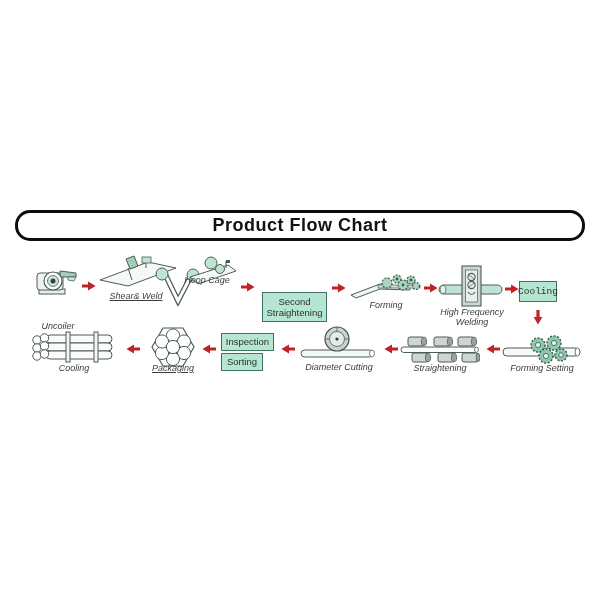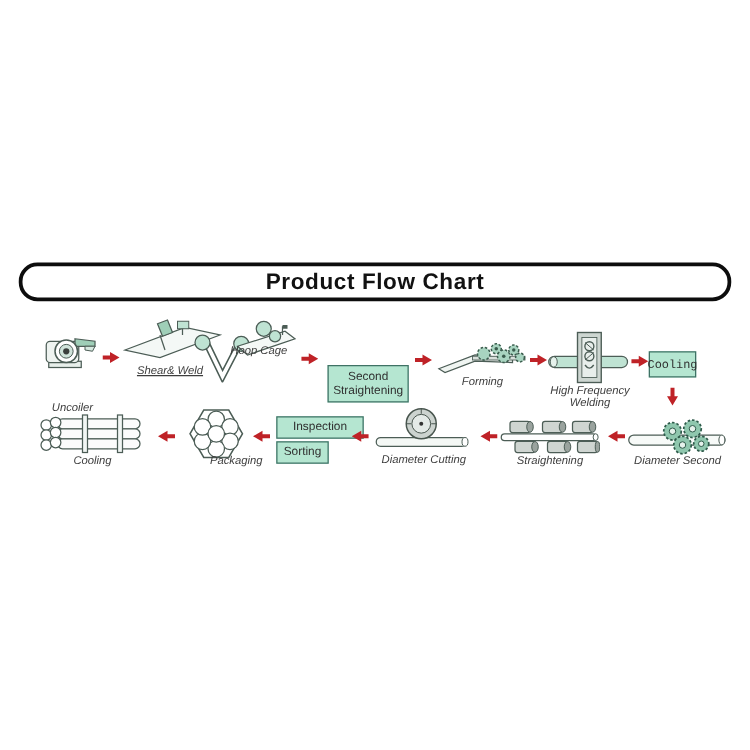--- a/index.html
+++ b/index.html
@@ -162,29 +162,29 @@
       <polygon points="13,2 33,2 44,21 33,40 13,40 2,21" fill="#ffffff" stroke="#4c5d56" stroke-width="1.2"></polygon>
       <circle cx="23" cy="9.5" r="6.6" fill="#fff" stroke="#4c5d56" stroke-width="1"></circle>
       <circle cx="34" cy="15.5" r="6.6" fill="#fff" stroke="#4c5d56" stroke-width="1"></circle>
       <circle cx="34" cy="27" r="6.6" fill="#fff" stroke="#4c5d56" stroke-width="1"></circle>
       <circle cx="23" cy="33" r="6.6" fill="#fff" stroke="#4c5d56" stroke-width="1"></circle>
       <circle cx="12" cy="27" r="6.6" fill="#fff" stroke="#4c5d56" stroke-width="1"></circle>
       <circle cx="12" cy="15.5" r="6.6" fill="#fff" stroke="#4c5d56" stroke-width="1"></circle>
       <circle cx="23" cy="21" r="6.6" fill="#fff" stroke="#4c5d56" stroke-width="1"></circle>
     </svg>
   </div>
-  <div class="lbl" style="left:160px;top:364px;width:58px;">Packaging</div>
+  <div class="lbl" style="left:144px;top:364px;width:58px;text-decoration:underline;">Packaging</div>
 
   <div class="abs" style="left:202px;top:344px;">
     <svg width="14" height="10" viewBox="0 0 14 10">
         <path d="M14,3.4 L8,3.4 L8,0.6 L0.4,5 L8,9.4 L8,6.6 L14,6.6 Z" fill="#bf2227"></path>
       </svg>
   </div>
 
-  <div class="gbox" style="left:221px;top:333px;width:70px;height:18px;">Inspection</div>
+  <div class="gbox" style="left:221px;top:333px;width:53px;height:18px;">Inspection</div>
   <div class="gbox" style="left:221px;top:353px;width:42px;height:18px;">Sorting</div>
 
   <div class="abs" style="left:281px;top:344px;">
     <svg width="14" height="10" viewBox="0 0 14 10">
         <path d="M14,3.4 L8,3.4 L8,0.6 L0.4,5 L8,9.4 L8,6.6 L14,6.6 Z" fill="#bf2227"></path>
       </svg>
   </div>
 
   <div class="abs" style="left:300px;top:326px;">
     <svg width="78" height="36" viewBox="0 0 78 36">
@@ -243,15 +243,15 @@
       <circle cx="36" cy="11" r="7" fill="#8fc7ae" stroke="#2f5b4b" stroke-width="1.4" stroke-dasharray="2 1.6"></circle>
       <circle cx="52" cy="9" r="7" fill="#8fc7ae" stroke="#2f5b4b" stroke-width="1.4" stroke-dasharray="2 1.6"></circle>
       <circle cx="44" cy="22" r="7" fill="#8fc7ae" stroke="#2f5b4b" stroke-width="1.4" stroke-dasharray="2 1.6"></circle>
       <circle cx="59" cy="21" r="6" fill="#8fc7ae" stroke="#2f5b4b" stroke-width="1.4" stroke-dasharray="2 1.6"></circle>
       <circle cx="36" cy="11" r="2.6" fill="#e6f2ec" stroke="#2f5b4b" stroke-width="0.8"></circle>
       <circle cx="52" cy="9" r="2.6" fill="#e6f2ec" stroke="#2f5b4b" stroke-width="0.8"></circle>
       <circle cx="44" cy="22" r="2.6" fill="#e6f2ec" stroke="#2f5b4b" stroke-width="0.8"></circle>
       <circle cx="59" cy="21" r="2.2" fill="#e6f2ec" stroke="#2f5b4b" stroke-width="0.8"></circle>
     </svg>
   </div>
-  <div class="lbl" style="left:496px;top:364px;width:92px;">Diameter Second</div>
+  <div class="lbl" style="left:496px;top:364px;width:92px;">Forming Setting</div>
 
 </div>
 
 </body></html>

